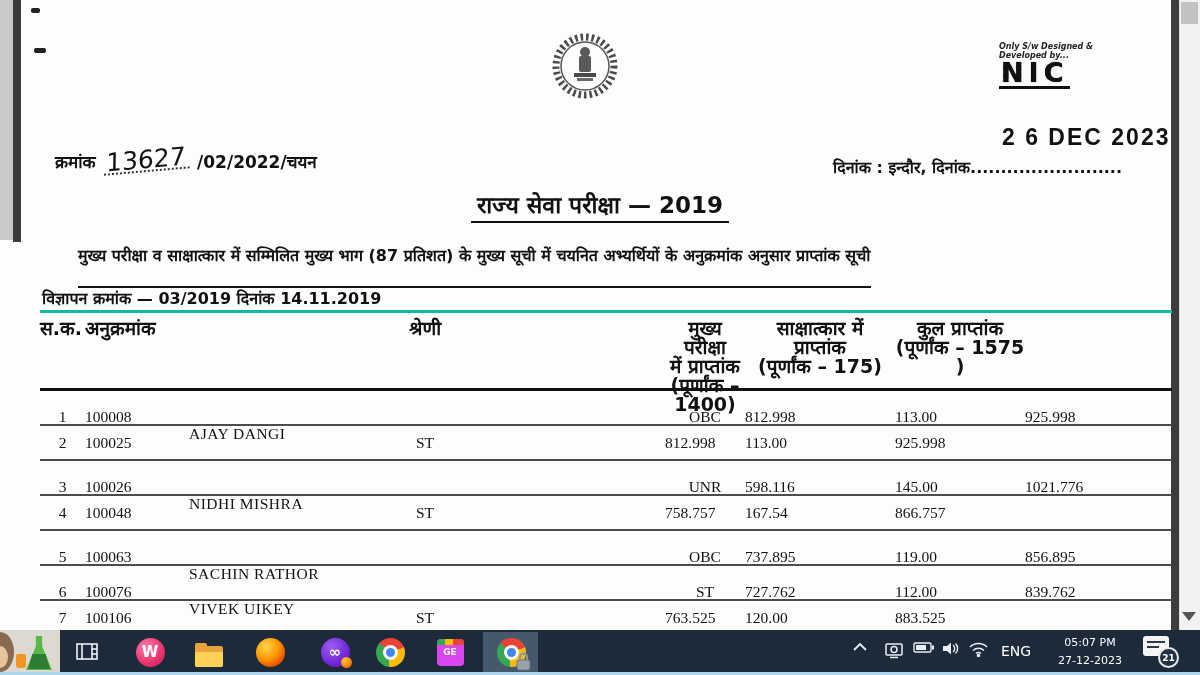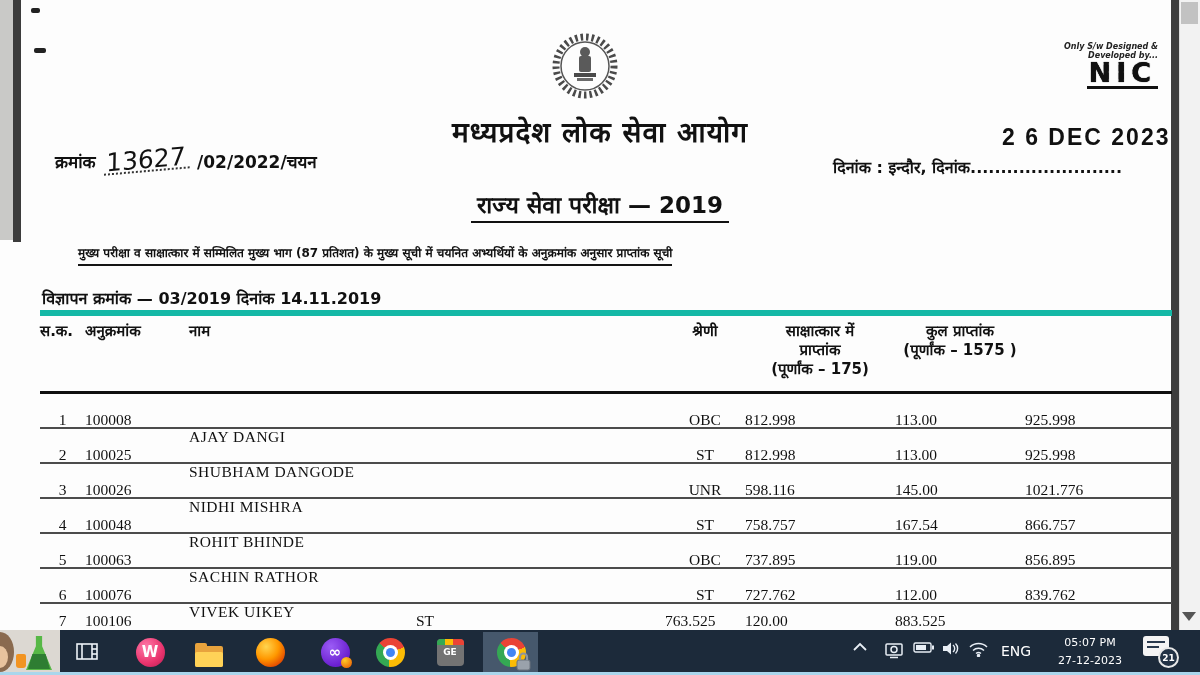--- a/index.html
+++ b/index.html
@@ -17,41 +17,41 @@
   .scroll-track{left:1179px;top:0;width:21px;height:630px;background:#f2f2f2;border-left:1px solid #ddd;}
   .scroll-thumb{left:1181px;top:2px;width:17px;height:22px;background:#c2c2c2;}
   .scroll-down{left:1182px;top:612px;width:0;height:0;border-left:7px solid transparent;
                border-right:7px solid transparent;border-top:9px solid #555;}
 
   
   .org-title{top:112px;left:0;width:1200px;text-align:center;font-size:28px;font-weight:700;letter-spacing:1px;}
   .ref-line{top:150px;left:55px;font-size:17px;font-weight:700;white-space:nowrap;}
   .ref-hand{display:inline-block;font-size:25px;font-weight:400;transform:rotate(-5deg) skewX(-6deg);
             border-bottom:2px dotted #333;padding:0 4px 0 2px;margin:0 2px;line-height:20px;}
-  .nic-block{top:42px;left:1028px;width:130px;text-align:right;}
+  .nic-block{top:42px;left:999px;width:130px;text-align:left;}
   .nic-tagline{font-size:8px;font-style:italic;font-weight:700;color:#222;}
   .nic-logo{font-size:27px;font-weight:900;letter-spacing:5px;line-height:26px;
             border-bottom:3px solid #111;display:inline-block;padding:0 2px;
             text-shadow:0 0 1px #111;
             background:repeating-linear-gradient(#111 0 3px,#fff 3px 5px,#111 5px 8px);
             -webkit-background-clip:text;background-clip:text;}
   .stamp{top:124px;left:1002px;font-size:23px;font-weight:700;letter-spacing:2px;
          font-family:"Liberation Sans",sans-serif;transform:scaleY(1.05);white-space:nowrap;}
   .date-line{top:156px;left:833px;font-size:16px;font-weight:700;white-space:nowrap;}
   .exam-title{top:188px;left:0;width:1200px;text-align:center;font-size:23px;font-weight:700;}
   .exam-title span{border-bottom:2px solid #111;padding:0 6px 3px;}
-  .subtitle{top:244px;left:78px;font-size:12px;font-weight:700;white-space:nowrap;
-            border-bottom:2px solid #151515;padding-bottom:3px;}
+  .subtitle{top:244px;left:78px;font-size:16px;font-weight:700;white-space:nowrap;
+            border-bottom:2px solid #151515;padding-bottom:20px;}
   .advt-line{top:287px;left:42px;font-size:16px;font-weight:700;white-space:nowrap;}
 
   
   .tbl{top:310px;left:40px;width:1132px;}
   .tr{display:grid;grid-template-columns:45px 100px 480px 80px 150px 130px 147px;}
-  .thead{border-top:6px solid #14b8a6;border-bottom:3px solid #101010;height:75px;
-         font-weight:700;font-size:15px;line-height:19px;}
+  .thead{border-top:3px solid #14b8a6;border-bottom:3px solid #101010;height:75px;
+         font-weight:700;font-size:19px;line-height:19px;}
   .thead .th{padding-top:6px;}
   .th-left{text-align:left;}
   .th-c{text-align:center;}
   .trow{height:33px;border-bottom:2px solid #4c4c4c;align-items:center;
         font-family:"Liberation Serif",serif;font-size:15.5px;}
   .trow:last-child{border-bottom:none;}
   .c-sno{text-align:center;}
   .c-roll{text-align:left;}
   .c-name{padding-left:4px;letter-spacing:.5px;margin-top:34px;}
   .c-category{text-align:center;}
@@ -74,21 +74,21 @@
              color:#fff;font-weight:700;}
   .wps{background:radial-gradient(circle at 35% 30%,#ff7aa8,#e9336d 60%,#b41d53);font-size:15px;}
   .firefox{background:radial-gradient(circle at 35% 30%,#ffd54f,#ff9800 45%,#e65100 75%,#b71c1c);}
   .octo{background:radial-gradient(circle at 35% 30%,#9b5cf6,#6a1fd0 70%);font-size:15px;}
   .octo-sub{position:absolute;right:-2px;bottom:-1px;width:11px;height:11px;border-radius:50%;
             background:radial-gradient(circle at 35% 30%,#ffca28,#e65100);}
   .chrome{position:relative;width:29px;height:29px;border-radius:50%;
           background:conic-gradient(from -50deg,#ea4335 0 33%,#fbbc05 0 66%,#34a853 0 100%);}
   .chrome::before{content:"";position:absolute;left:7px;top:7px;width:15px;height:15px;border-radius:50%;background:#fff;}
   .chrome::after{content:"";position:absolute;left:10px;top:10px;width:9px;height:9px;border-radius:50%;background:#4285f4;}
-  .gnews{width:27px;height:27px;border-radius:4px;background:#737373;color:#fff;font-size:9px;font-weight:700;
+  .gnews{width:27px;height:27px;border-radius:4px;background:#d946ef;color:#fff;font-size:9px;font-weight:700;
          display:flex;align-items:center;justify-content:center;position:relative;overflow:hidden;}
   .gnews::before{content:"";position:absolute;left:0;top:0;width:100%;height:6px;
          background:linear-gradient(90deg,#34a853 0 30%,#fbbc05 30% 60%,#ea4335 60%);}
   .folder{position:relative;width:28px;height:21px;}
   .folder-back{position:absolute;left:0;top:0;width:28px;height:21px;background:#e8a33d;border-radius:2px;}
   .folder-tab{position:absolute;left:0;top:-3px;width:12px;height:5px;background:#e8a33d;border-radius:2px 2px 0 0;}
   .folder-front{position:absolute;left:0;top:6px;width:28px;height:15px;background:#ffd257;border-radius:2px;}
   .active-box{left:483px;top:632px;width:55px;height:40px;background:#46586c;}
   .active-underline{left:483px;top:672px;width:55px;height:3px;background:#e2f4ff;}
   .lock-badge{position:absolute;right:-6px;bottom:-4px;width:17px;height:19px;}
@@ -122,21 +122,20 @@
     <svg width="66" height="72" viewBox="0 0 66 72">
       <circle cx="33" cy="36" r="29" fill="none" stroke="#4a4a4a" stroke-width="7" stroke-dasharray="2.5 3"></circle>
       <circle cx="33" cy="36" r="24" fill="none" stroke="#555" stroke-width="1.5"></circle>
       <rect x="27" y="26" width="12" height="16" rx="2" fill="#5a5a5a"></rect>
       <circle cx="33" cy="22" r="5" fill="#5a5a5a"></circle>
       <rect x="22" y="43" width="22" height="4" fill="#4a4a4a"></rect>
       <rect x="25" y="48" width="16" height="3" fill="#6a6a6a"></rect>
     </svg>
   </div>
 
-  <div class="abs org-title">मध्यप्रदेश लोक सेवा आयोग</div>
 
   <div class="abs ref-line">
     <span>क्रमांक</span>
     <span class="ref-hand">13627</span>
     <span>/02/2022/चयन</span>
   </div>
 
   <div class="abs nic-block">
     <div class="nic-tagline">Only S/w Designed &amp; Developed by...</div>
     <div class="nic-logo">NIC</div>
@@ -149,22 +148,26 @@
     <span>राज्य सेवा परीक्षा — 2019</span>
   </div>
 
   <div class="abs subtitle">मुख्य परीक्षा व साक्षात्कार में सम्मिलित मुख्य भाग (87 प्रतिशत) के मुख्य सूची में चयनित अभ्यर्थियों के अनुक्रमांक अनुसार प्राप्तांक सूची</div>
   <div class="abs advt-line">विज्ञापन क्रमांक — 03/2019 दिनांक 14.11.2019</div>
 
   <div class="abs tbl">
     <div class="tr thead">
       <div class="th th-left">स.क.</div>
       <div class="th th-left">अनुक्रमांक</div>
-      <div class="th th-left" style="padding-left:4px;">नाम</div>
       <div class="th th-c">श्रेणी</div>
+      <div class="th th-c">
+        <div>मुख्य परीक्षा</div>
+        <div>में प्राप्तांक</div>
+        <div>(पूर्णांक – 1400)</div>
+      </div>
       <div class="th th-c">
         <div>साक्षात्कार में</div>
         <div>प्राप्तांक</div>
         <div>(पूर्णांक – 175)</div>
       </div>
       <div class="th th-c">
         <div>कुल प्राप्तांक</div>
         <div>(पूर्णांक – 1575 )</div>
       </div>
     </div>
@@ -175,41 +178,39 @@
       <div class="c-name">AJAY DANGI</div>
       <div class="c-category">OBC</div>
       <div class="c-mains">812.998</div>
       <div class="c-interview">113.00</div>
       <div class="c-total">925.998</div>
     </div>
 
     <div class="tr trow">
       <div class="c-sno">2</div>
       <div class="c-roll">100025</div>
-      <div class="c-name">SHUBHAM DANGODE</div>
       <div class="c-category">ST</div>
       <div class="c-mains">812.998</div>
       <div class="c-interview">113.00</div>
       <div class="c-total">925.998</div>
     </div>
 
     <div class="tr trow">
       <div class="c-sno">3</div>
       <div class="c-roll">100026</div>
       <div class="c-name">NIDHI MISHRA</div>
       <div class="c-category">UNR</div>
       <div class="c-mains">598.116</div>
       <div class="c-interview">145.00</div>
       <div class="c-total">1021.776</div>
     </div>
 
     <div class="tr trow">
       <div class="c-sno">4</div>
       <div class="c-roll">100048</div>
-      <div class="c-name">ROHIT BHINDE</div>
       <div class="c-category">ST</div>
       <div class="c-mains">758.757</div>
       <div class="c-interview">167.54</div>
       <div class="c-total">866.757</div>
     </div>
 
     <div class="tr trow">
       <div class="c-sno">5</div>
       <div class="c-roll">100063</div>
       <div class="c-name">SACHIN RATHOR</div>

